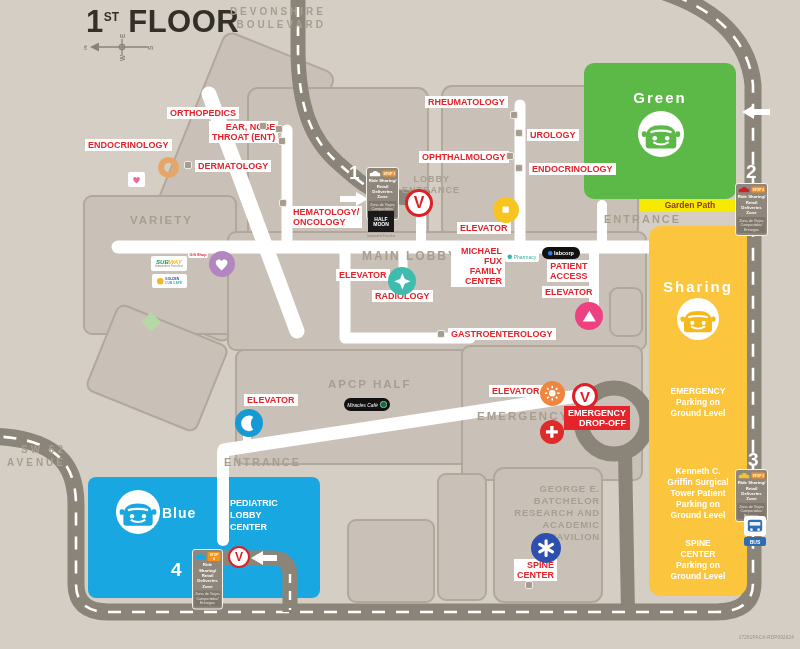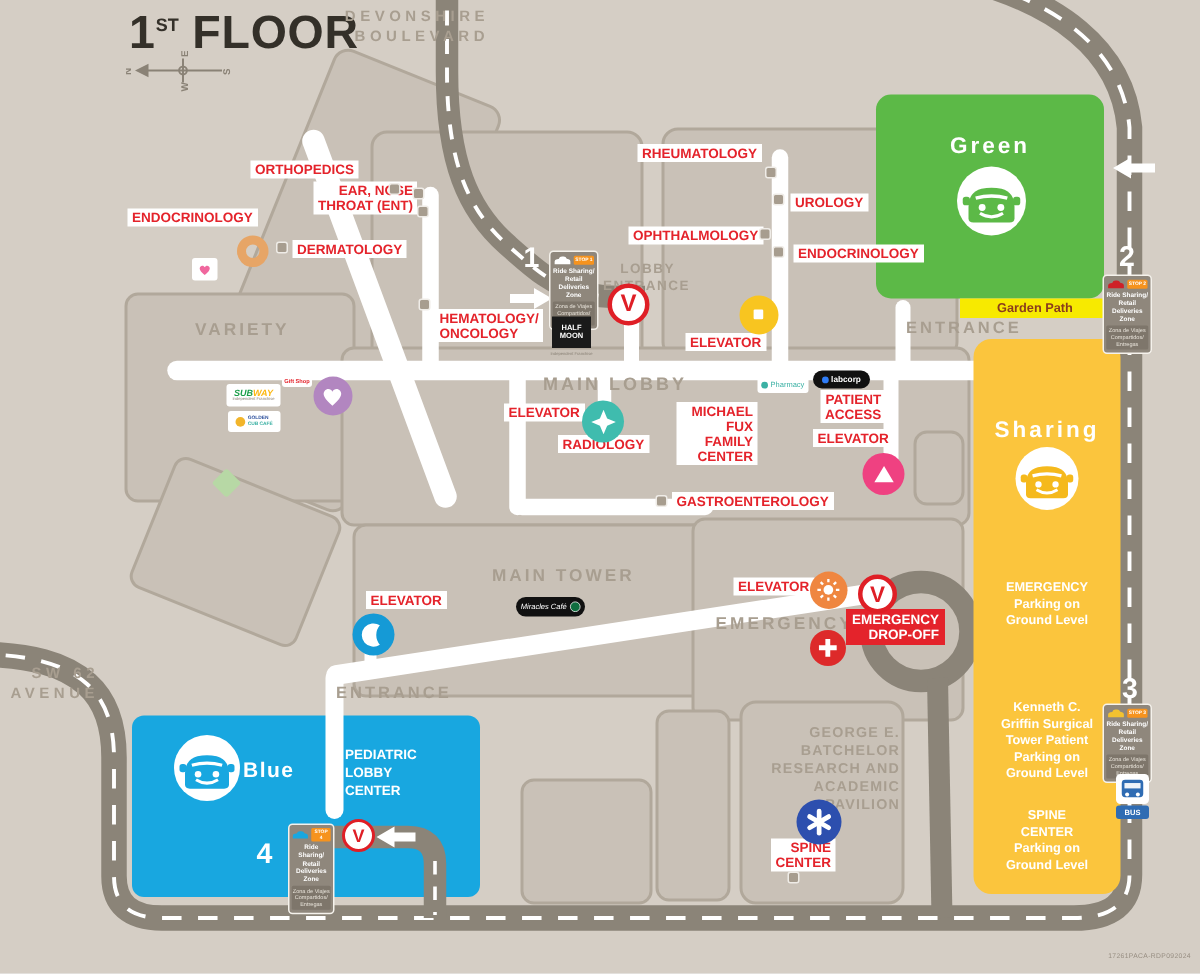--- a/index.html
+++ b/index.html
@@ -180,21 +180,21 @@
 BOULEVARD</div>
   <div class="gray ctr" style="left:4px;top:444px;width:62px;letter-spacing:3px;font-size:10px">SW 62
 AVENUE</div>
 
   <div class="gray" style="left:130px;top:213px;font-size:11.5px">VARIETY</div>
   <div class="gray" style="left:362px;top:249px;font-size:12px">MAIN LOBBY</div>
   <div class="gray ctr" style="left:402px;top:174px;width:48px;font-size:9px;letter-spacing:1px">LOBBY
 ENTRANCE</div>
   <div class="gray" style="left:604px;top:213px;font-size:11px">ENTRANCE</div>
   <div class="gray" style="left:224px;top:456px;font-size:11px">ENTRANCE</div>
-  <div class="gray" style="left:328px;top:377px;font-size:11.5px">MAIN TOWER</div>
+  <div class="gray" style="left:328px;top:377px;font-size:11.5px">APCP HALF</div>
   <div class="gray" style="left:477px;top:409px;font-size:11.5px">EMERGENCY</div>
   <div class="gray ctr" style="left:496px;top:483px;width:104px;font-size:9.5px;letter-spacing:.8px">GEORGE E.
 BATCHELOR
 RESEARCH AND
 ACADEMIC
 PAVILION</div>
 
   <div class="lbl red" style="left:85px;top:139px">ENDOCRINOLOGY</div>
   <div class="lbl red" style="left:167px;top:107px">ORTHOPEDICS</div>
   <div class="lbl red ctr" style="left:209px;top:121px">EAR, NOSE
@@ -202,21 +202,21 @@
   <div class="lbl red" style="left:195px;top:160px">DERMATOLOGY</div>
   <div class="lbl red" style="left:290px;top:206px">HEMATOLOGY/
 ONCOLOGY</div>
   <div class="lbl red" style="left:425px;top:96px">RHEUMATOLOGY</div>
   <div class="lbl red" style="left:527px;top:129px">UROLOGY</div>
   <div class="lbl red" style="left:419px;top:151px">OPHTHALMOLOGY</div>
   <div class="lbl red" style="left:529px;top:163px">ENDOCRINOLOGY</div>
   <div class="lbl red" style="left:457px;top:222px">ELEVATOR</div>
   <div class="lbl red" style="left:336px;top:269px">ELEVATOR</div>
   <div class="lbl red" style="left:372px;top:290px">RADIOLOGY</div>
-  <div class="lbl red ctr" style="left:451px;top:268px;width:48px">MICHAEL
+  <div class="lbl red ctr" style="left:451px;top:245px;width:48px">MICHAEL
 FUX
 FAMILY
 CENTER</div>
   <div class="lbl red ctr" style="left:547px;top:260px">PATIENT
 ACCESS</div>
   <div class="lbl red" style="left:542px;top:286px">ELEVATOR</div>
   <div class="lbl red" style="left:448px;top:328px">GASTROENTEROLOGY</div>
   <div class="lbl red" style="left:489px;top:385px">ELEVATOR</div>
   <div class="lbl red" style="left:244px;top:394px">ELEVATOR</div>
   <div class="lbl onred ctr" style="left:564px;top:406px;font-size:9px;padding:2px 4px">EMERGENCY

